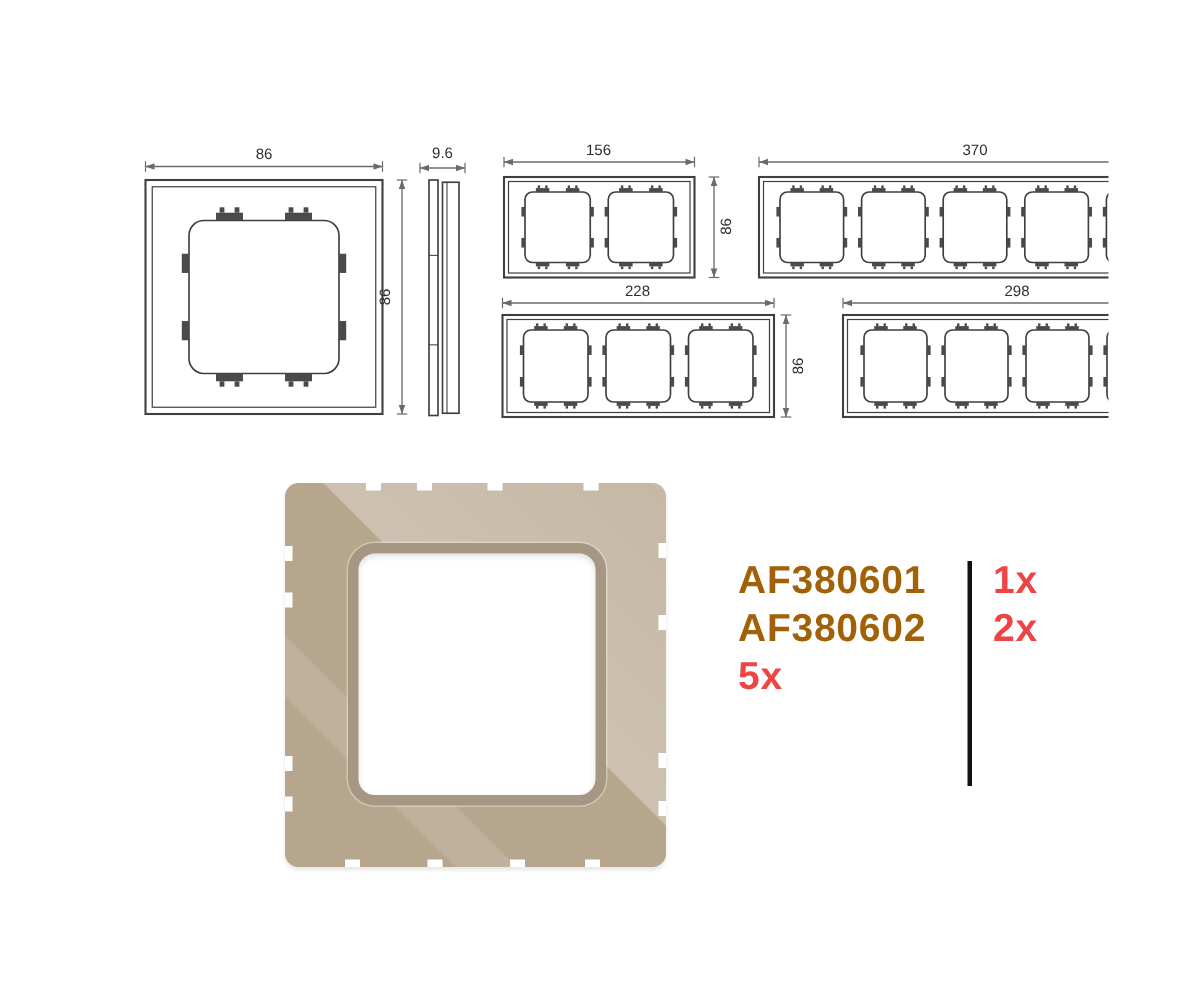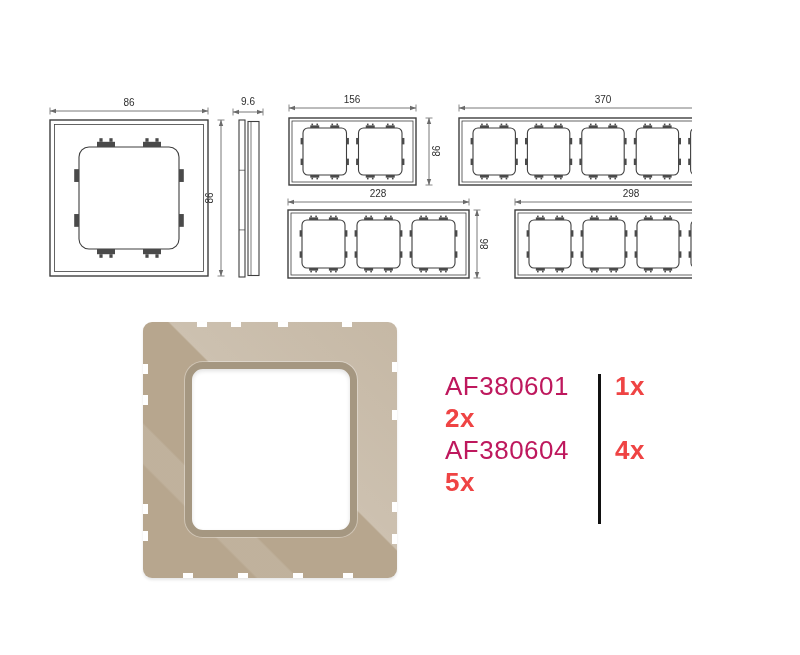--- a/index.html
+++ b/index.html
@@ -1,34 +1,34 @@
 <!DOCTYPE html>
 <html><head>
 <meta charset="utf-8">
 <style>
   html,body{margin:0;padding:0;background:#fff;}
   .page{position:relative;width:692px;height:655px;background:#ffffff;overflow:hidden;
-        font-family:"Liberation Sans",sans-serif;}
+        font-family:"Liberation Sans",sans-serif;margin-left:47px;}
   #tech-svg{position:absolute;left:0;top:0;}
   
   .photo{position:absolute;left:143px;top:322px;width:254px;height:256px;border-radius:9px;
          background:
            linear-gradient(45deg, rgba(255,255,255,0) 55%, rgba(255,255,255,0.30) 55.4%, rgba(255,255,255,0.20) 100%),
            linear-gradient(45deg, rgba(255,255,255,0) 22%, rgba(255,255,255,0.13) 22.6%, rgba(255,255,255,0.13) 30%, rgba(255,255,255,0) 30.6%),
            #b7a68e;
          box-shadow:0 2px 3px rgba(0,0,0,0.10);}
   .photo .opening{position:absolute;left:42px;top:40px;width:172px;height:175px;border-radius:18px;
          background:#ffffff;border:7px solid #a59781;box-sizing:border-box;
          box-shadow:inset 0 2px 4px rgba(0,0,0,0.12), 0 0 0 1px rgba(255,255,255,0.35);}
   .notch-h{position:absolute;width:10px;height:5px;background:#ffffff;}
   .notch-v{position:absolute;width:5px;height:10px;background:#ffffff;}
   
   .codes{position:absolute;left:445px;top:370px;}
   .code-row{display:flex;height:32px;line-height:32px;}
-  .code-row .code{width:170px;font-size:26px;font-weight:400;color:#be185d;letter-spacing:0.5px;}
+  .code-row .code{width:170px;font-size:26px;font-weight:700;color:#a16207;letter-spacing:0.5px;}
   .code-row .qty{font-size:26px;font-weight:700;color:#ef4444;letter-spacing:0.5px;}
   .codes-divider{position:absolute;left:598px;top:374px;width:3px;height:150px;background:#111;}
 </style>
 </head>
 <body>
 
 <div class="page">
 
   <svg id="tech-svg" width="800" height="310" viewBox="0 0 800 310">
       <g>
@@ -400,25 +400,22 @@
       <div class="notch-v" style="left: 249px; top: 180px;"></div>
       <div class="notch-v" style="left: 249px; top: 212px;"></div>
     </div>
 
   <div class="codes">
       <div class="code-row">
         <span class="code">AF380601</span>
         <span class="qty">1x</span>
       </div>
       <div class="code-row">
+        <span class="code">AF380602</span>
         <span class="qty">2x</span>
-      </div>
-      <div class="code-row">
-        <span class="code">AF380604</span>
-        <span class="qty">4x</span>
       </div>
       <div class="code-row">
         <span class="qty">5x</span>
       </div>
     </div>
   <div class="codes-divider"></div>
 
 </div>
 
 </body></html>

